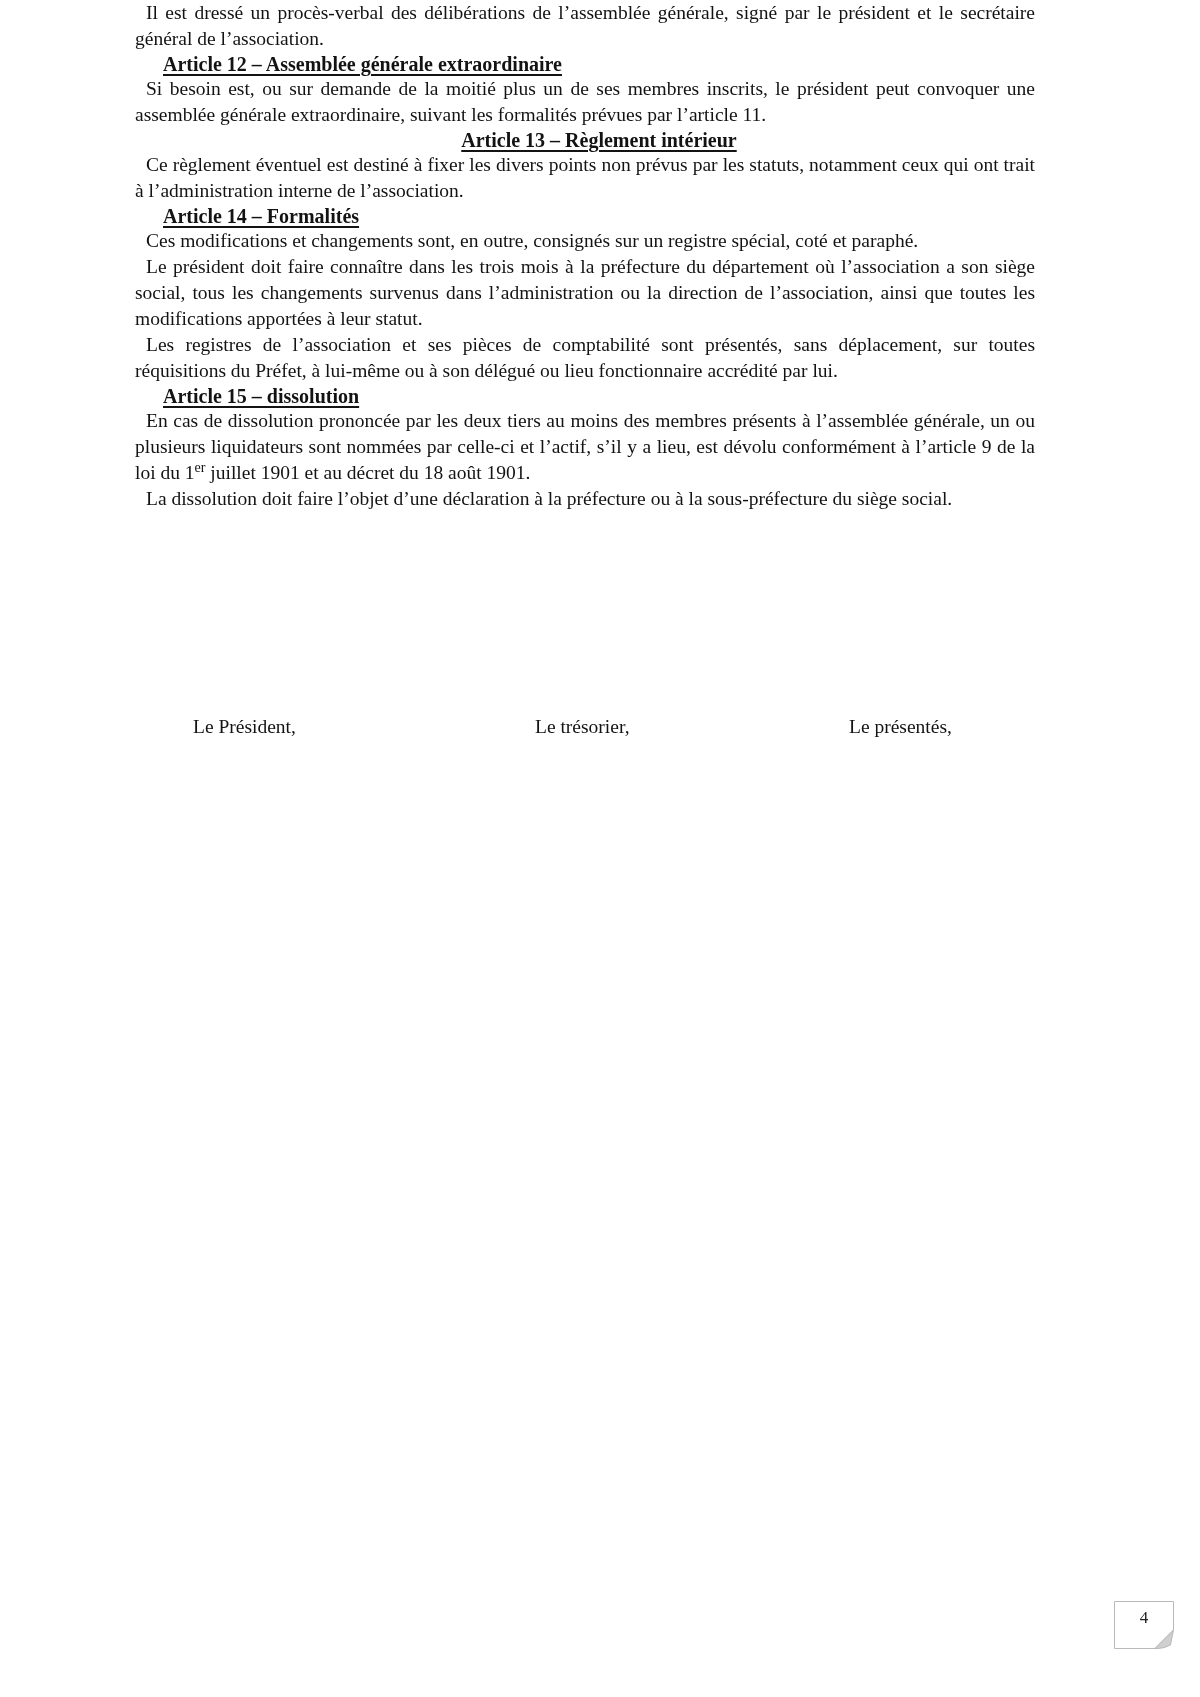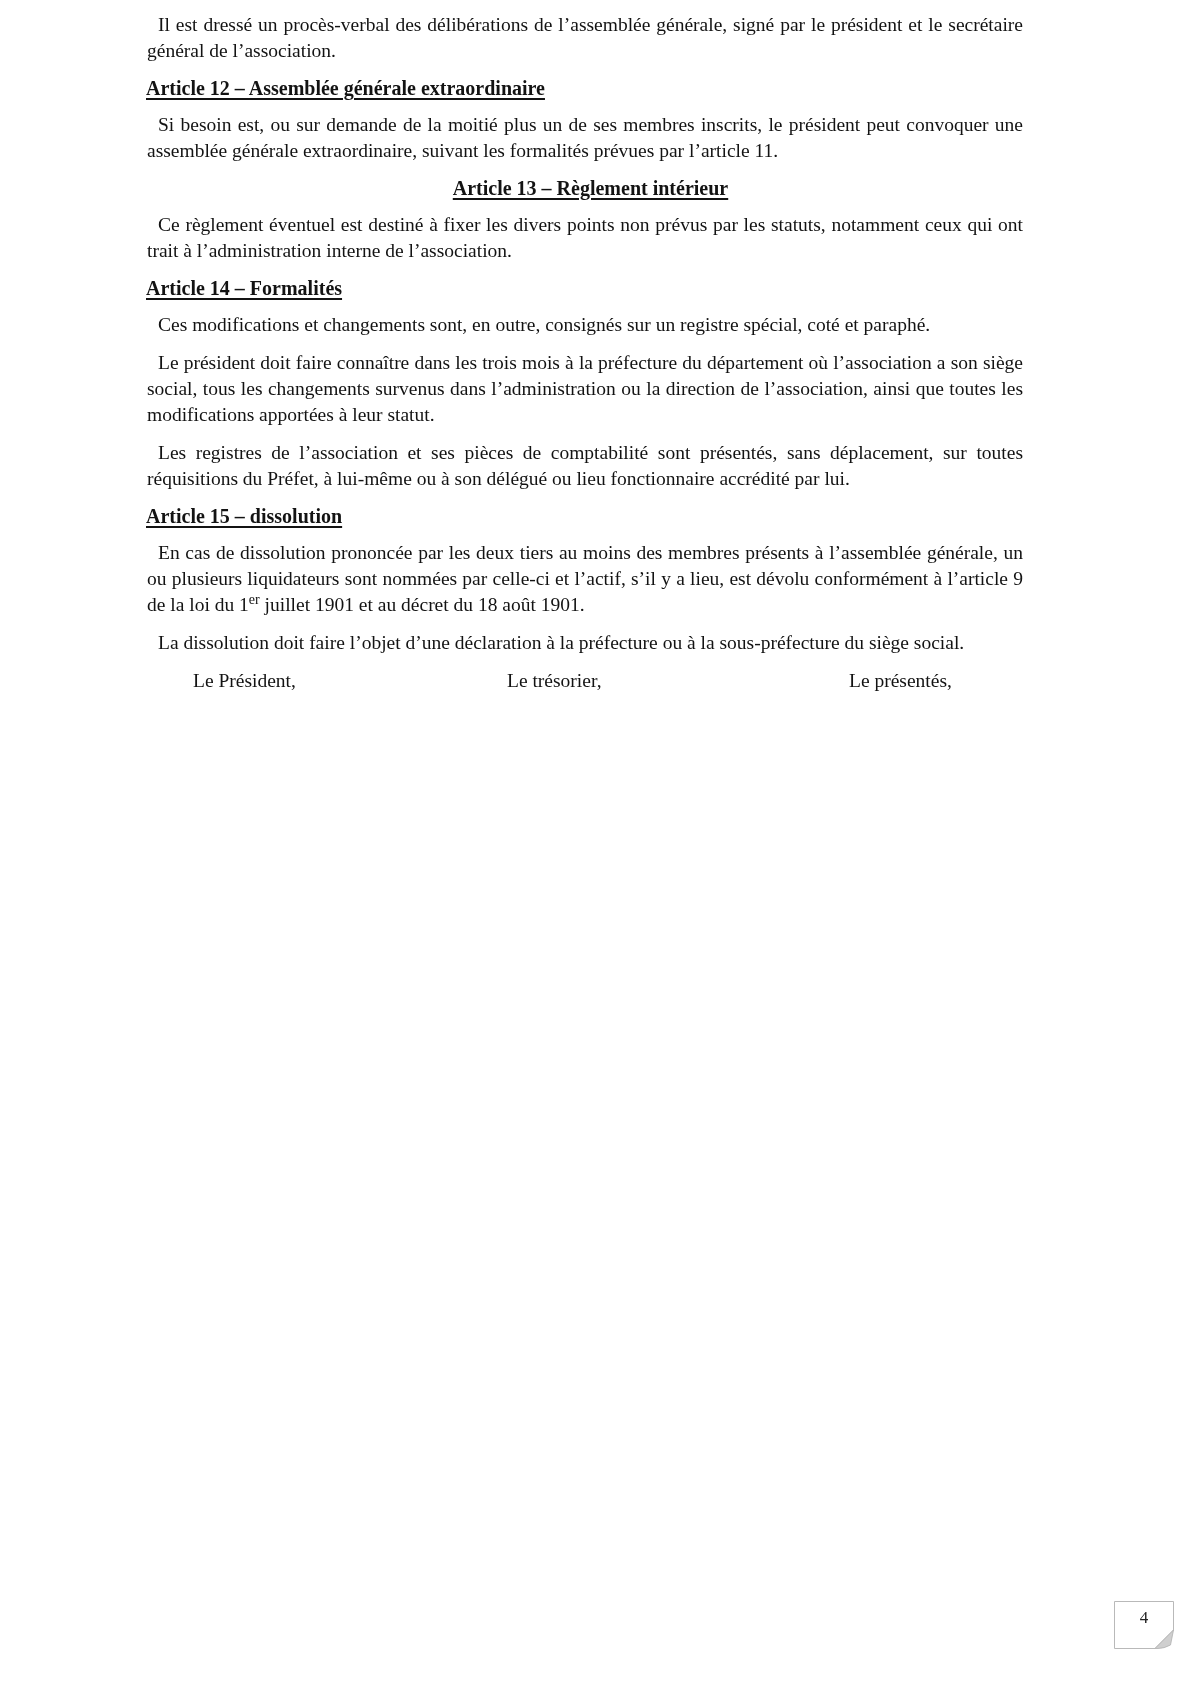--- a/index.html
+++ b/index.html
@@ -18,56 +18,57 @@
   }
   .content {
     position: absolute;
     left: 135px;
     top: 0;
     width: 900px;
   }
   p.body {
     font-size: 19.5px;
     line-height: 26px;
-    margin: 12px;
+    margin: 0;
     text-align: justify;
     text-indent: 11px;
   }
   h2.article {
     font-size: 20px;
     line-height: 24px;
     font-weight: bold;
-    margin: 0 0 0 11px;
+    margin: 0 0 0 28px;
     text-decoration: underline;
     text-decoration-thickness: 2px;
     text-underline-offset: 3px;
   }
   .mt-intro   { margin-top: 84px; }
   .mt-h12     { margin-top: 85px; }
   .mt-p12     { margin-top: 28px; }
   .mt-h13     { margin-top: 49px; text-align: center; }
   .mt-p13     { margin-top: 28px; }
   .mt-h14     { margin-top: 52px; }
   .mt-p14     { margin-top: 26px; }
   .mt-h15     { margin-top: 52px; }
   .mt-p15     { margin-top: 26px; }
   sup {
     font-size: 14px;
     line-height: 0;
     vertical-align: super;
   }
   .signatures {
     position: relative;
+    margin-top: 202px;
     height: 26px;
     font-size: 19.5px;
     line-height: 26px;
   }
   .sig { position: absolute; top: 0; white-space: nowrap; }
   .sig-president { left: 58px; }
-  .sig-tresorier { left: 372px; }
+  .sig-tresorier { left: 400px; }
   .sig-secretaire { left: 714px; }
   .page-number-box {
     position: absolute;
     left: 1114px;
     top: 1601px;
     width: 60px;
     height: 48px;
   }
   .page-number-box svg { display: block; }
   .page-number-text {

